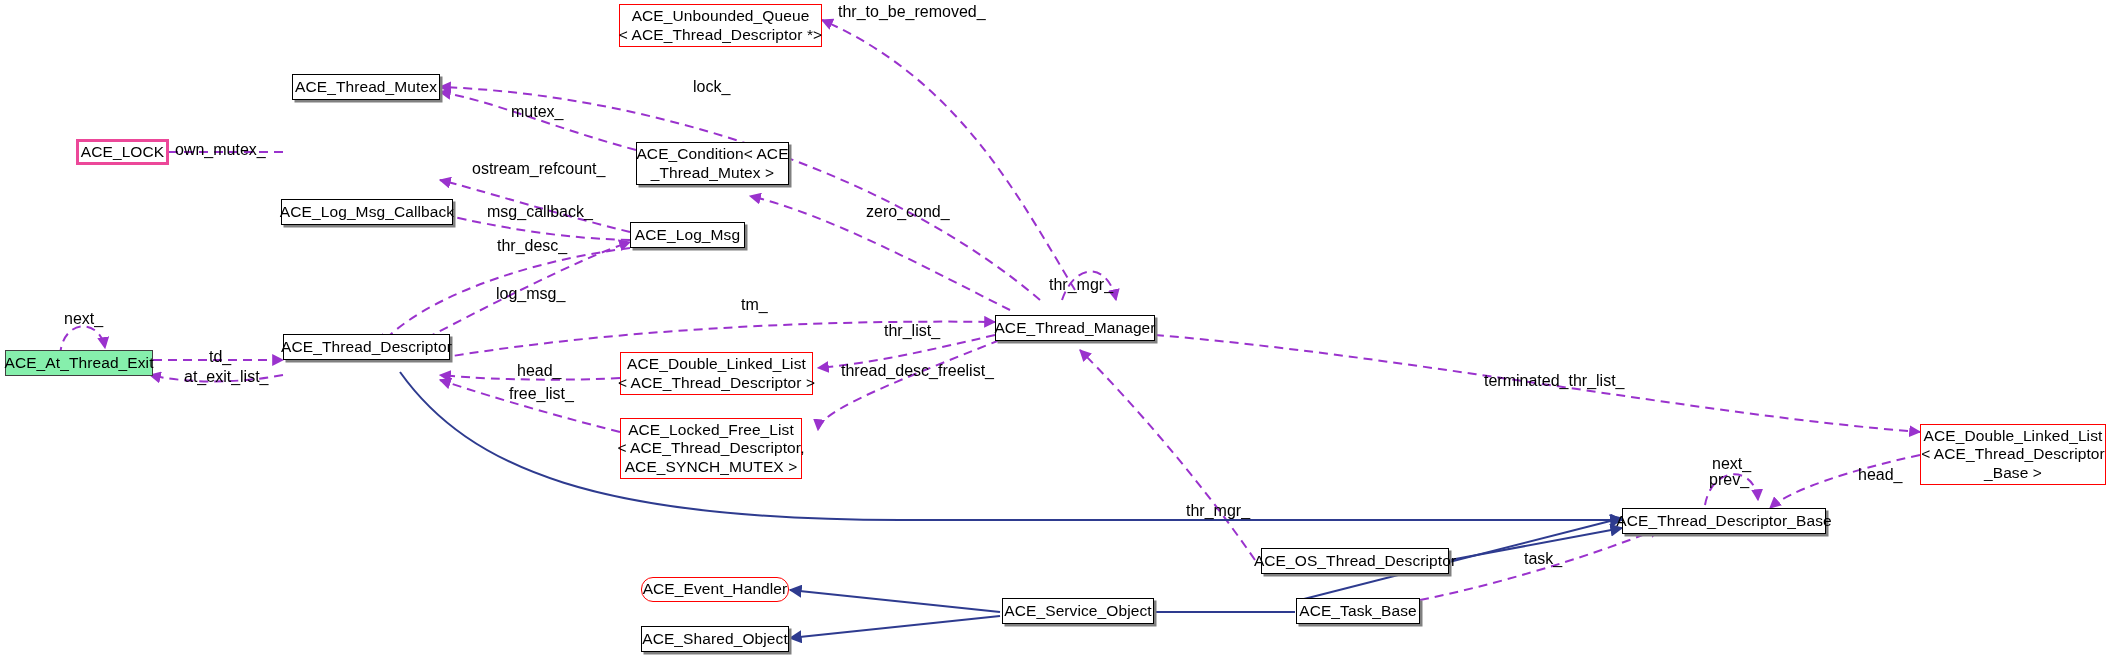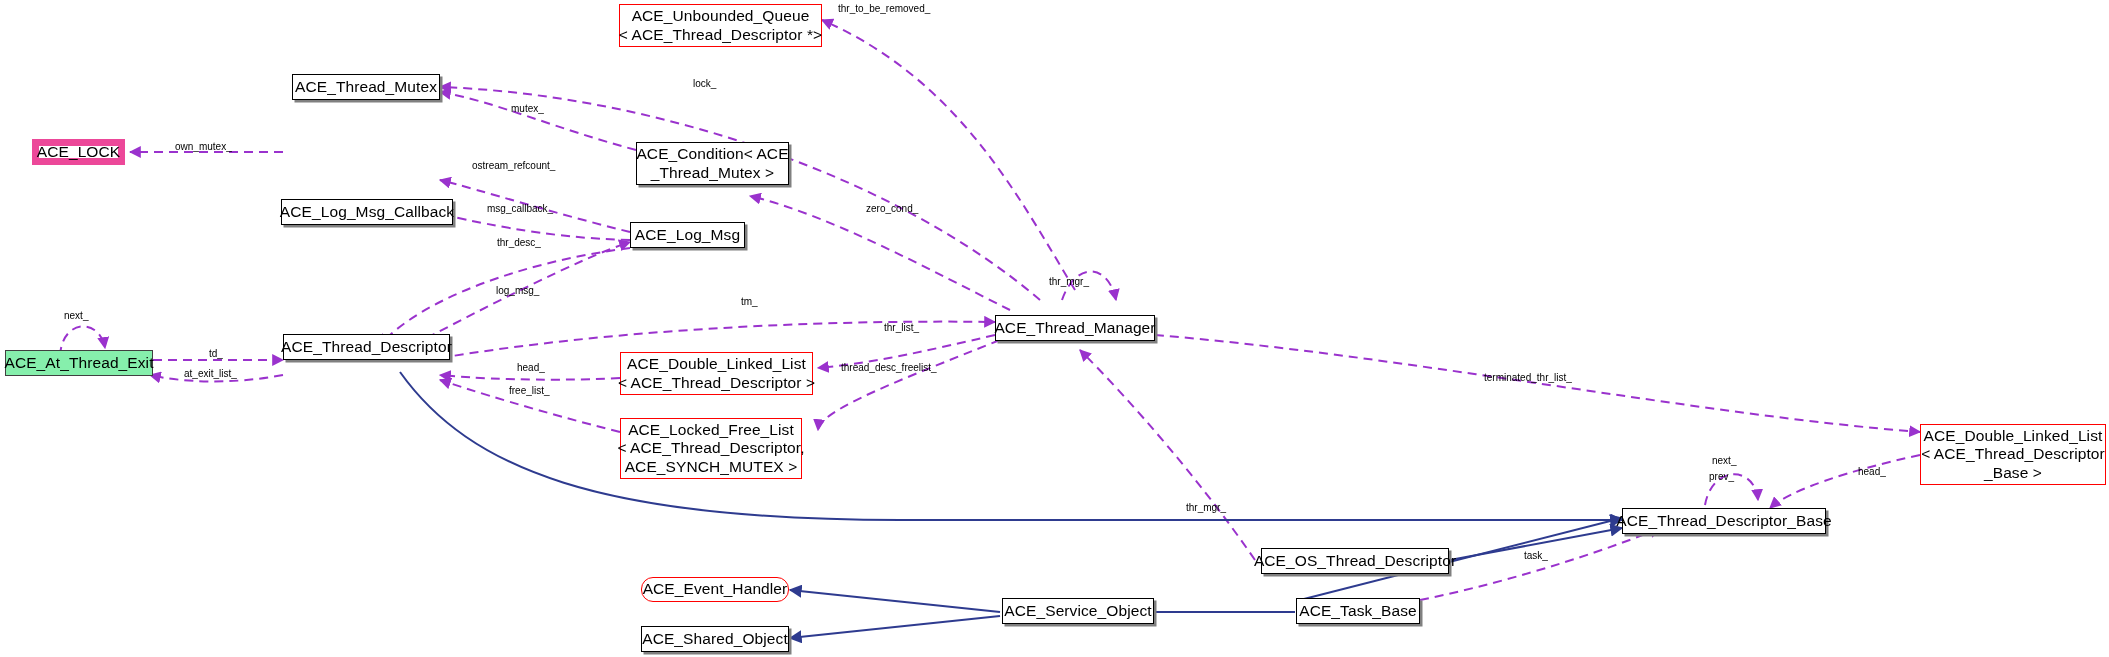--- a/index.html
+++ b/index.html
@@ -45,26 +45,27 @@
   }
   .node.red {
     border: 1.6px solid #ff0000;
     box-shadow: none;
   }
   .node.current {
     background: #86efac;
     border: 1px solid #404040;
   }
   .node.grey-border {
-    border: 7px solid #ec4899;
+    border: 3px solid #ec4899;
     box-shadow: none;
+    margin-left: 44px;
   }
   .edge-label {
     position: absolute;
-    font-size: 10px;
+    font-size: 16px;
     color: #000000;
     white-space: pre;
     z-index: 6;
     line-height: 1.15;
     background: transparent;
   }
 </style>
 </head>
 <body>
 

